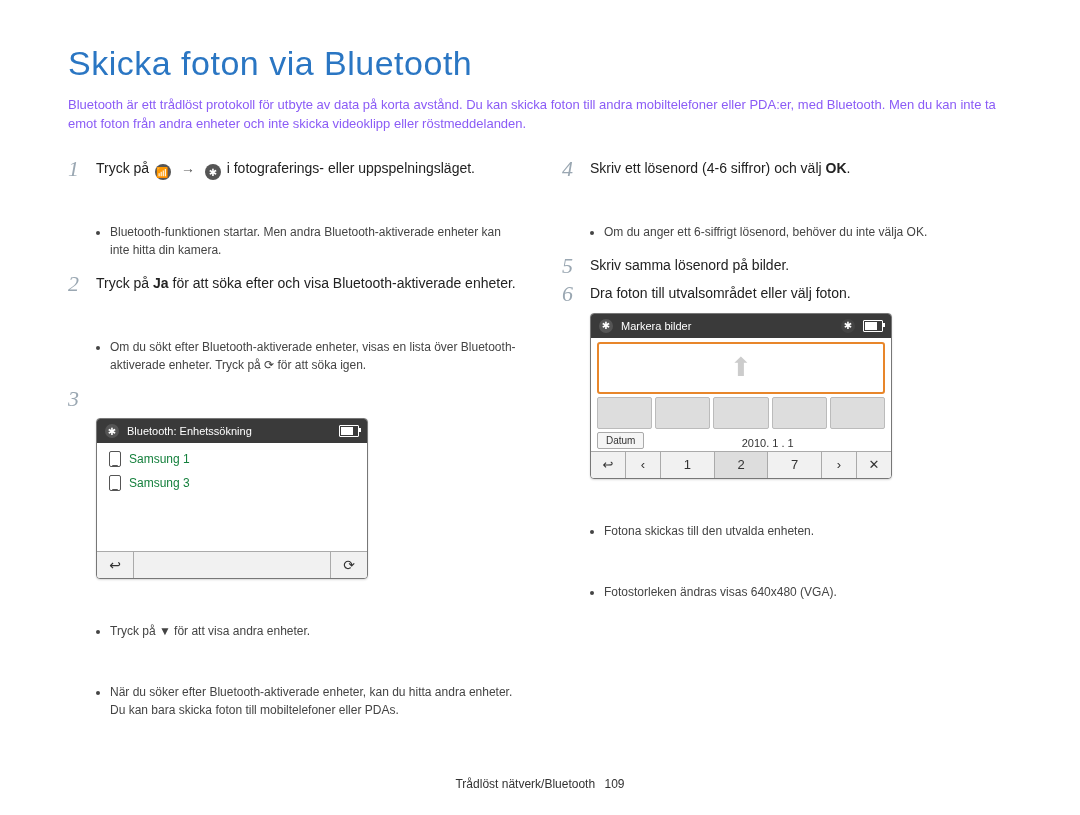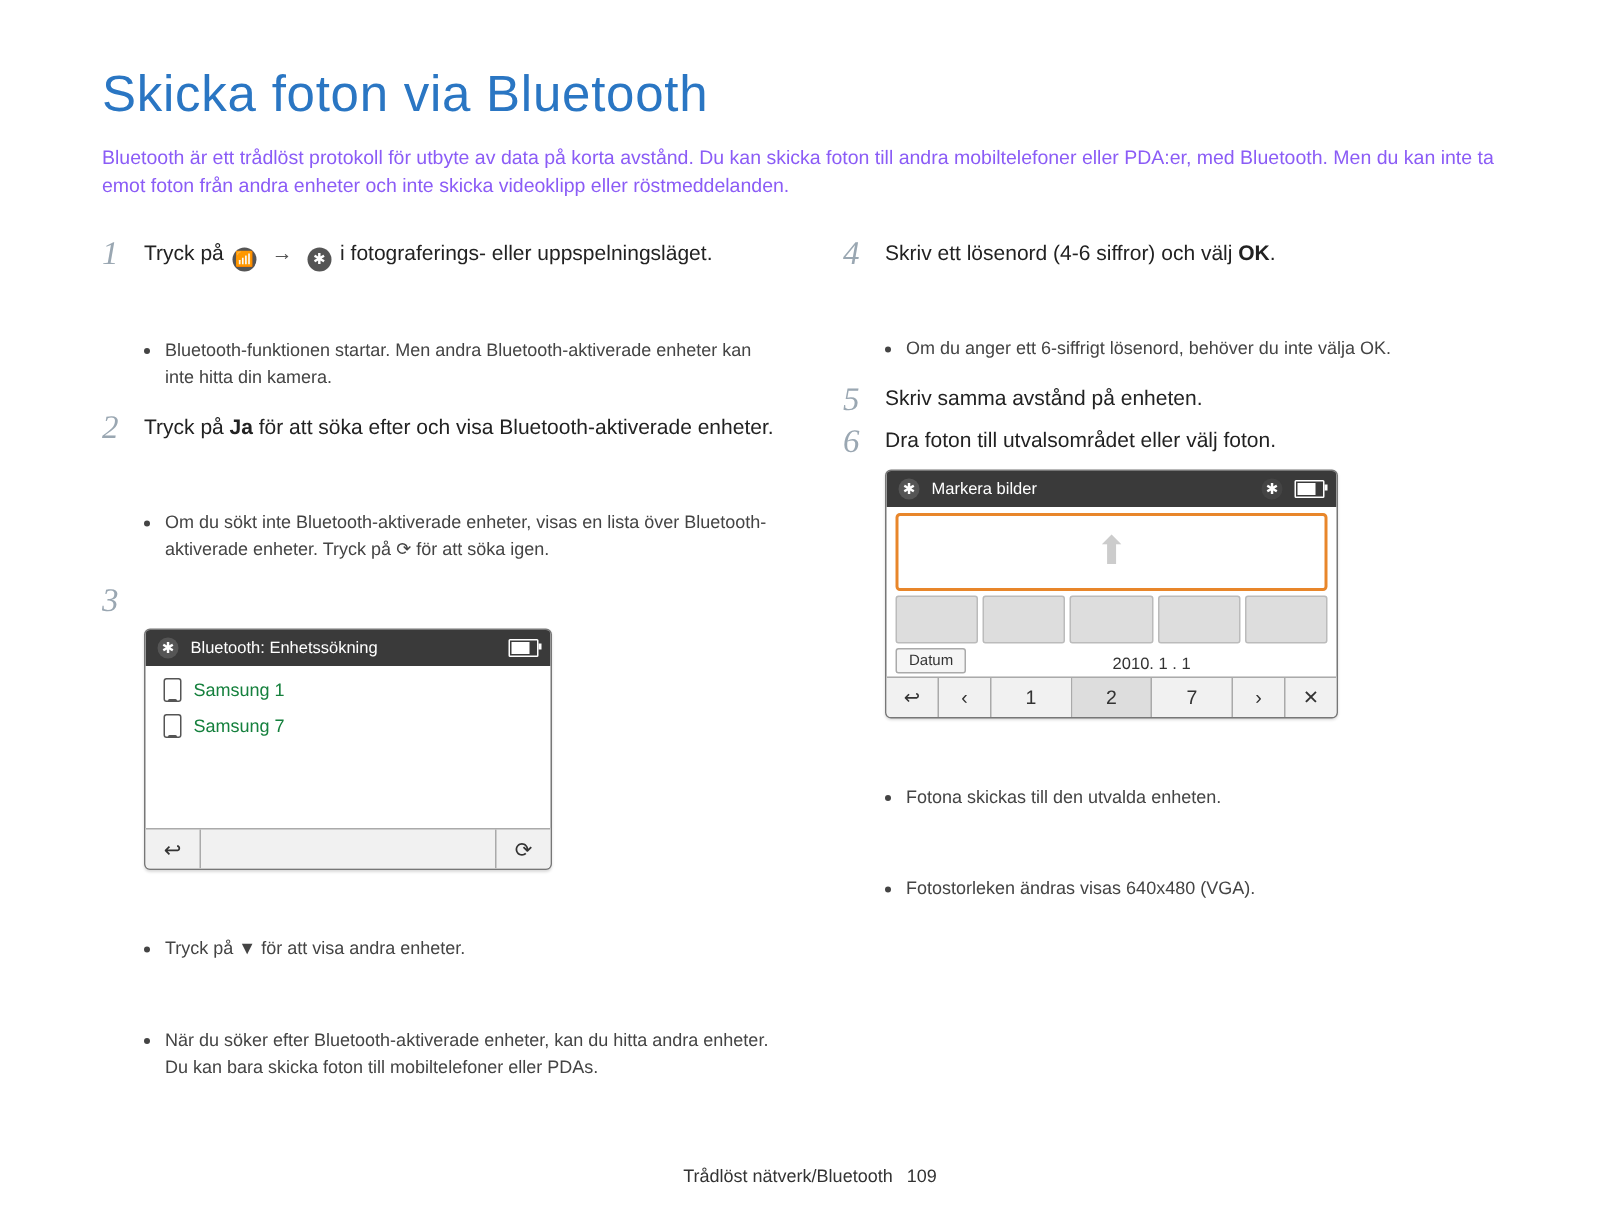--- a/index.html
+++ b/index.html
@@ -282,21 +282,21 @@
         <li>Bluetooth-funktionen startar. Men andra Bluetooth-aktiverade enheter kan inte hitta din kamera.</li>
       </ul>
 
       <div class="step">
         <span class="step-num">2</span>
         <span class="step-text">
           <span>Tryck på </span><span class="bold">Ja</span><span> för att söka efter och visa Bluetooth-aktiverade enheter.</span>
         </span>
       </div>
       <ul class="bullets">
-        <li>Om du sökt inte Bluetooth-aktiverade enheter, visas en lista över Bluetooth-aktiverade enheter. Tryck på ⟳ för att söka igen.</li>
+        <li>Om du sökt efter Bluetooth-aktiverade enheter, visas en lista över Bluetooth-aktiverade enheter. Tryck på ⟳ för att söka igen.</li>
       </ul>
 
       <div class="step">
         <span class="step-num">3</span>
       </div>
 
       <div class="ui-box">
         <div class="ui-header">
           <span class="bt-icon-dark">✱</span>
           <span>Bluetooth: Enhetssökning</span>
@@ -305,21 +305,21 @@
               <span class="fill"></span>
             </span>
         </div>
         <div class="ui-list">
           <div class="ui-item">
             <span class="phone-ic"></span>
             <span>Samsung 1</span>
           </div>
           <div class="ui-item">
             <span class="phone-ic"></span>
-            <span>Samsung 7</span>
+            <span>Samsung 3</span>
           </div>
         </div>
         <div class="ui-footer">
           <div class="ui-btn small">↩</div>
           <div class="ui-btn"></div>
           <div class="ui-btn small">
               <span class="refresh-ic">⟳</span>
             </div>
         </div>
       </div>
@@ -339,21 +339,21 @@
         </span>
       </div>
       <ul class="bullets">
         <li>
           <span>Om du anger ett 6-siffrigt lösenord, behöver du inte välja OK.</span>
         </li>
       </ul>
 
       <div class="step">
         <span class="step-num">5</span>
-        <span class="step-text">Skriv samma avstånd på enheten.</span>
+        <span class="step-text">Skriv samma lösenord på bilder.</span>
       </div>
 
       <div class="step">
         <span class="step-num">6</span>
         <span class="step-text">Dra foton till utvalsområdet eller välj foton.</span>
       </div>
 
       <div class="ui-box" style="width:300px;">
         <div class="ui-header">
           <span class="bt-icon-dark">✱</span>

